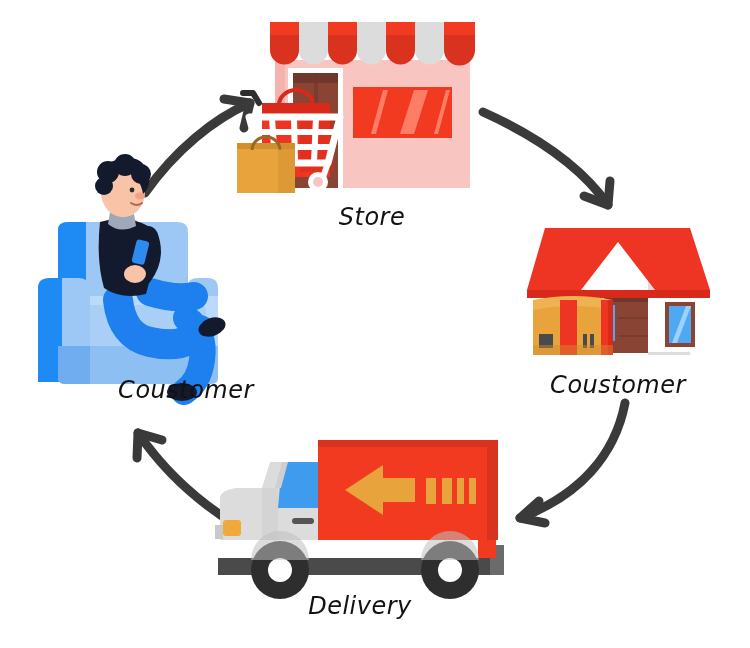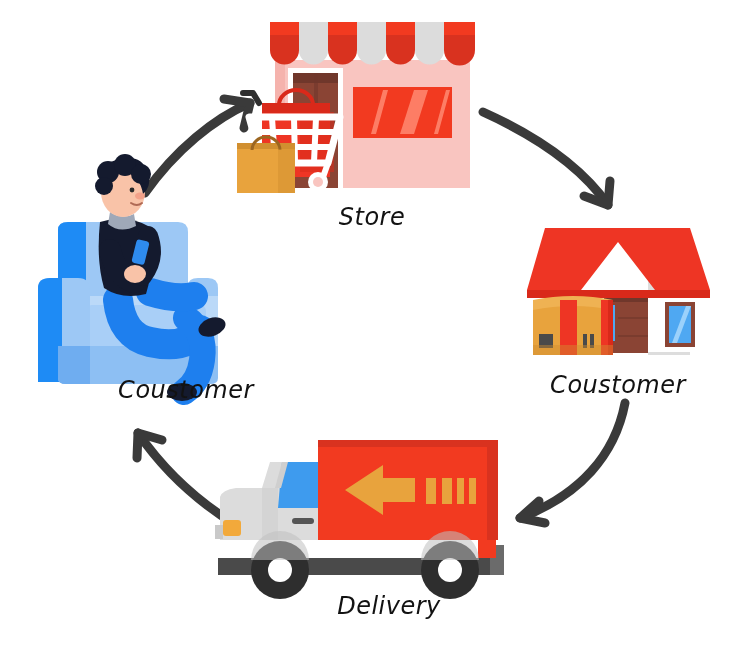--- a/index.html
+++ b/index.html
@@ -28,21 +28,21 @@
     font-size: 24px;
     color: #121212;
     letter-spacing: 0.5px;
     white-space: nowrap;
     text-align: center;
     transform: translateX(-50%);
     user-select: none;
   }
   #label-store    { left: 372px; top: 203px; }
   #label-supplier { left: 618px; top: 371px; }
-  #label-delivery { left: 360px; top: 592px; margin-left: 29px; }
+  #label-delivery { left: 360px; top: 592px; }
   #label-customer { left: 140px; top: 376px; margin-left: 46px; }
 </style>
 </head>
 <body>
 
 <svg id="canvas" viewBox="0 0 750 648" xmlns="http://www.w3.org/2000/svg">
 
   <g>
     <path d="M145,193 C175,150 215,118 250,103" fill="none" stroke="#3a3a3a" stroke-width="9" stroke-linecap="round"></path>
     <path d="M250,103 L224,99 M250,103 L244,128" fill="none" stroke="#3a3a3a" stroke-width="9" stroke-linecap="round" stroke-linejoin="round"></path>

